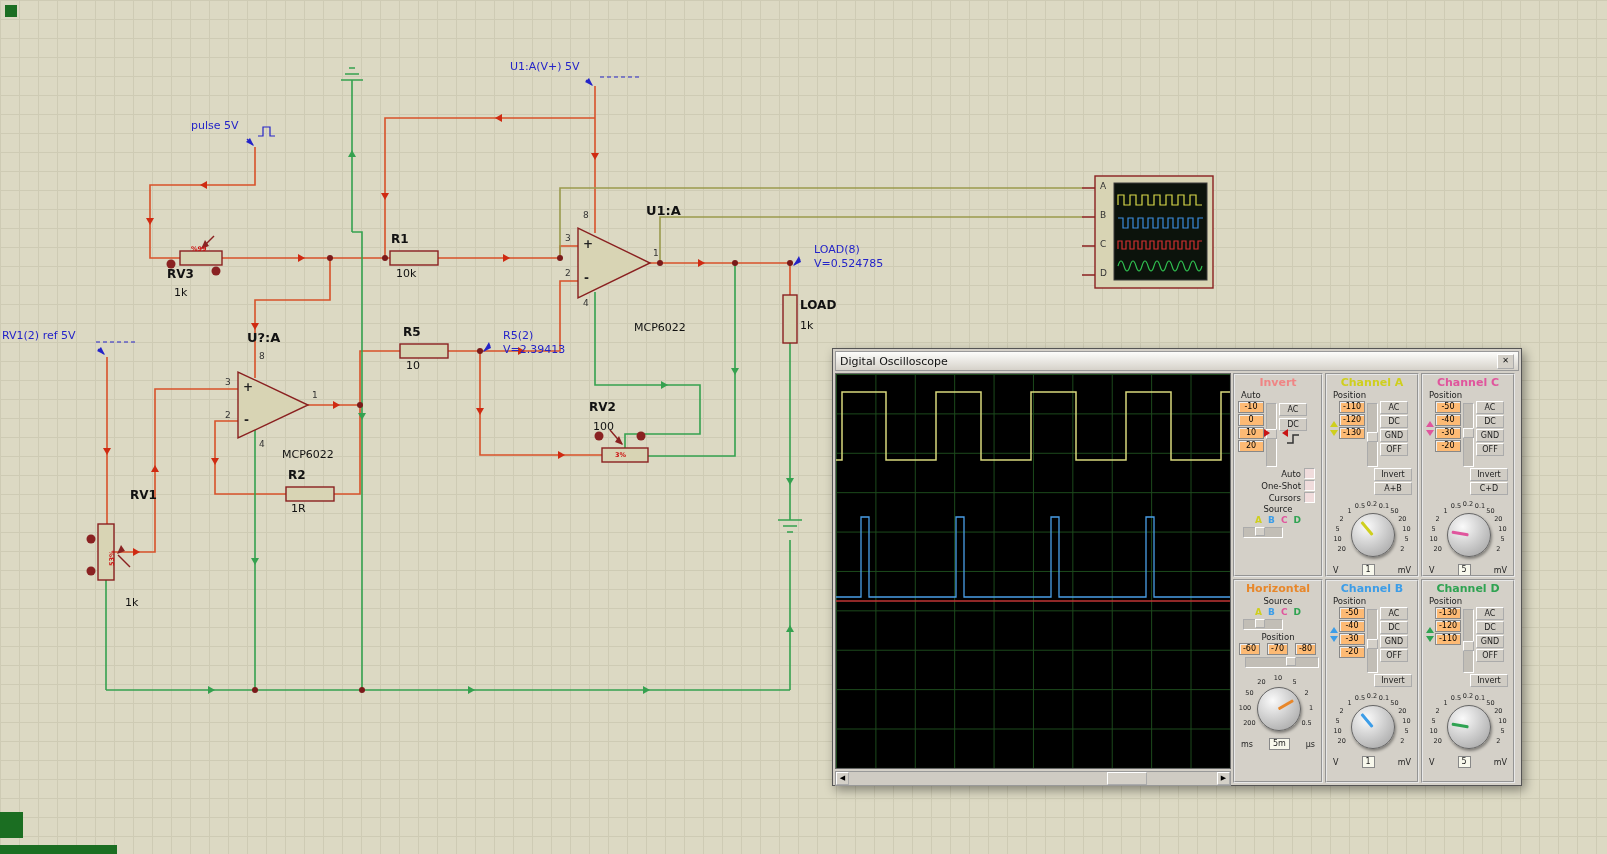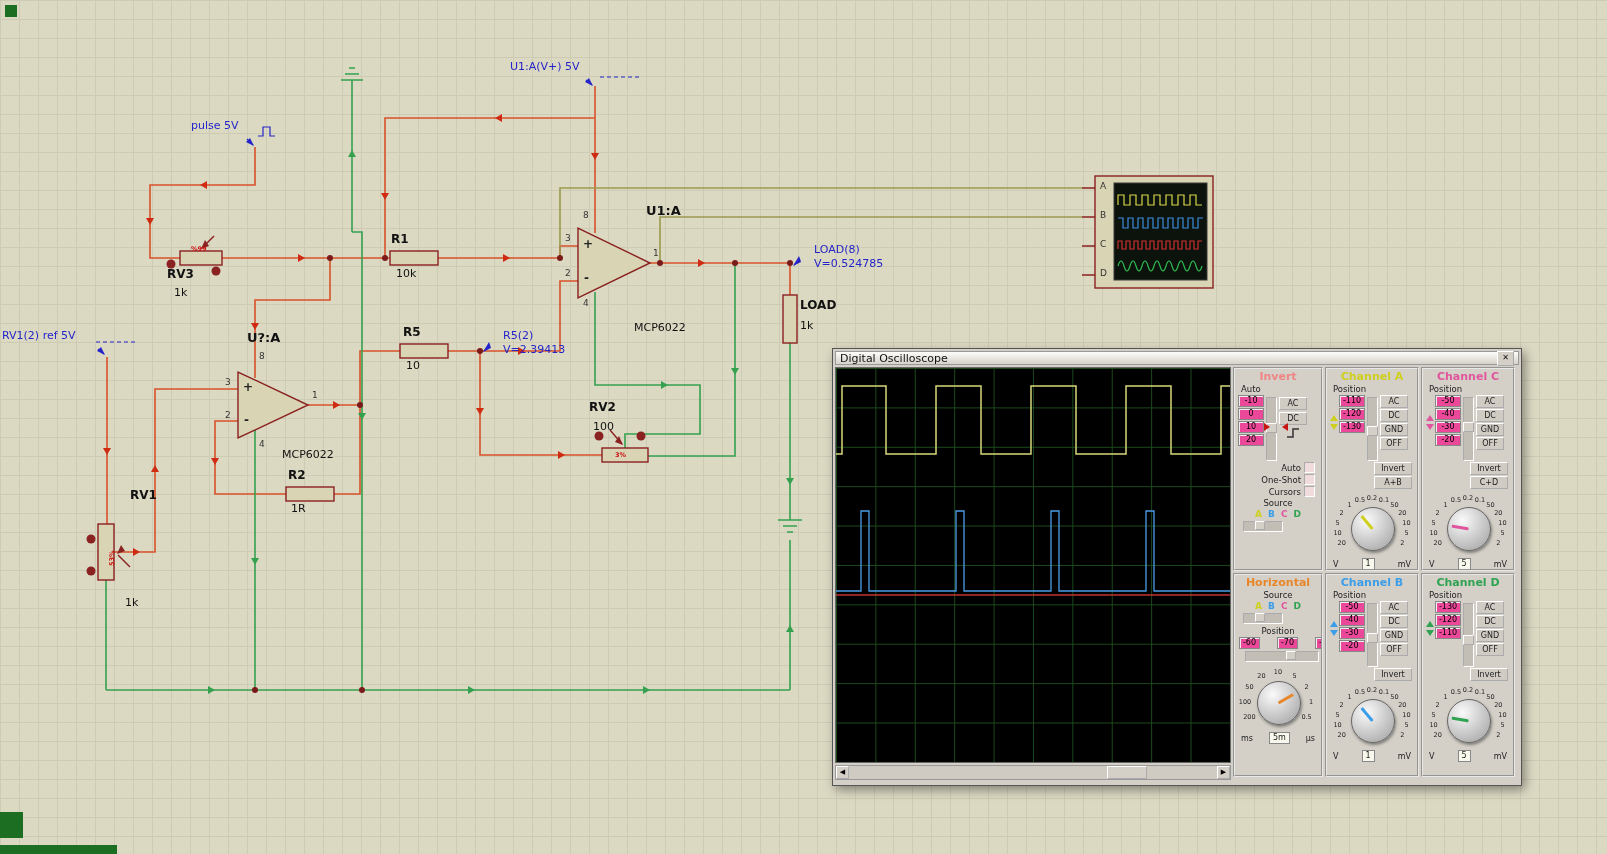--- a/index.html
+++ b/index.html
@@ -28,21 +28,21 @@
   .sref{font-weight:bold;font-size:12px;}
   .sbig{font-weight:bold;font-size:13px;}
   .sblue{color:var(--probe);}
   .spin{font-size:9px;color:#333;}
   .ssign{font-size:12px;font-weight:bold;color:#222;}
   .spct{font-size:6.5px;color:#cc1111;font-weight:bold;}
   .deco{position:absolute;background:#1b6e22;}
   
   .osc-window{position:absolute;left:832px;top:348px;width:690px;height:438px;background:#d4d0c8;
     border:1px solid #555;box-shadow:3px 4px 10px rgba(0,0,0,.4);padding:2px;box-sizing:border-box;}
-  .osc-titlebar{height:14px;background:linear-gradient(#fdfdfb,#d6d2ca);border:1px solid #999;
+  .osc-titlebar{height:20px;background:linear-gradient(#fdfdfb,#d6d2ca);border:1px solid #999;
     display:flex;align-items:center;padding:0 4px;font-size:11px;color:#111;box-sizing:border-box;}
   .osc-close{margin-left:auto;width:15px;height:13px;border:1px outset #fff;background:#d4d0c8;
     font-size:8px;line-height:12px;text-align:center;cursor:default;}
   .osc-body{display:flex;gap:2px;margin-top:2px;}
   .osc-left{width:396px;}
   .osc-display{width:394px;height:394px;background:#000;position:relative;border:1px solid #666;
     background-image:linear-gradient(var(--scope_grid,#1c4a1c) 1px, transparent 1px),
                      linear-gradient(90deg, var(--scope_grid,#1c4a1c) 1px, transparent 1px);
     background-size:39.4px 39.4px;}
   .osc-scroll{display:flex;height:13px;margin-top:2px;border:1px solid #999;background:#cfcbc3;}
@@ -51,23 +51,23 @@
   .sb-thumb{position:absolute;left:70%;width:40px;top:0;bottom:0;border:1px outset #fff;background:#d4d0c8;box-sizing:border-box;}
   .osc-panels{flex:1;display:grid;grid-template-columns:90px 94px 94px;grid-auto-rows:204px;gap:2px;}
   .panel{border:2px groove #e8e8e8;background:#d4d0c8;padding:1px 2px;overflow:hidden;position:relative;box-sizing:border-box;}
   .panel-title{text-align:center;font-size:11px;font-weight:bold;}
   .t-trigger{color:var(--trigger);}
   .t-horizontal{color:var(--horizontal);}
   .sub-label{font-size:8.5px;color:#222;margin:1px 0 1px 4px;}
   .center{text-align:center;margin-left:0;}
   .ch-body,.trig-body{display:flex;gap:2px;align-items:flex-start;padding:0 1px;position:relative;}
   .tick-col{display:flex;flex-direction:column;gap:1px;}
-  .tick{border:1px solid #888;background:#ec4899;font-size:8px;line-height:10px;min-width:22px;
+  .tick{border:1px solid #888;background:#fdba74;font-size:8px;line-height:10px;min-width:22px;
     text-align:center;padding:0 1px;box-shadow:inset 1px 1px #eee;}
-  .tick-row{display:flex;gap:17px;margin:0 2px;}
+  .tick-row{display:flex;gap:7px;margin:0 2px;}
   .tick-row .tick{min-width:17px;}
   .vslider{width:9px;height:62px;border:1px inset #fff;background:#c2beb6;position:relative;margin-top:2px;}
   .vthumb{position:absolute;left:-1px;width:9px;height:8px;background:#d4d0c8;border:1px outset #fff;}
   .hslider{width:38px;height:9px;border:1px inset #fff;background:#c2beb6;position:relative;margin:2px 0 2px 6px;}
   .hslider.wide{width:72px;margin-left:8px;}
   .hthumb{position:absolute;top:-1px;left:30%;width:8px;height:7px;background:#d4d0c8;border:1px outset #fff;}
   .btn-col{display:flex;flex-direction:column;gap:1px;}
   .btn3d{border:1px outset #fff;background:#d0ccc4;font-size:8px;line-height:11px;min-width:24px;
     text-align:center;color:#222;padding:0 1px;}
   .btn3d.wide{min-width:34px;}

